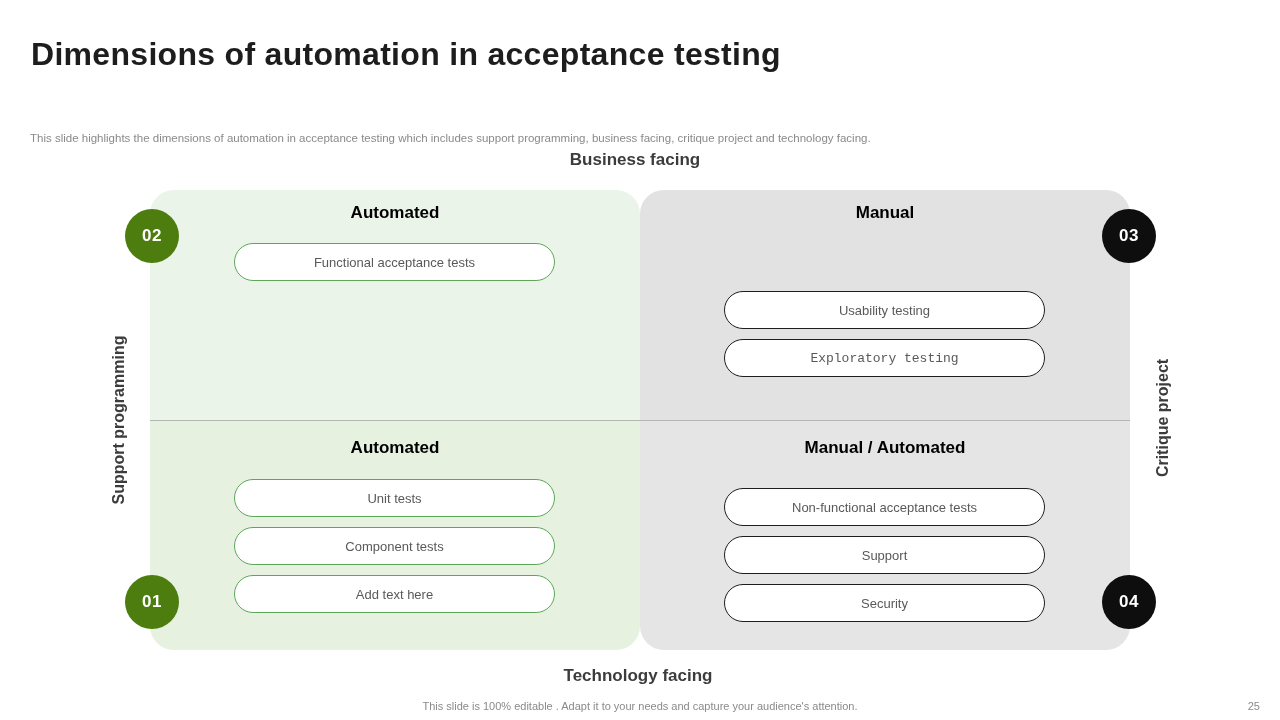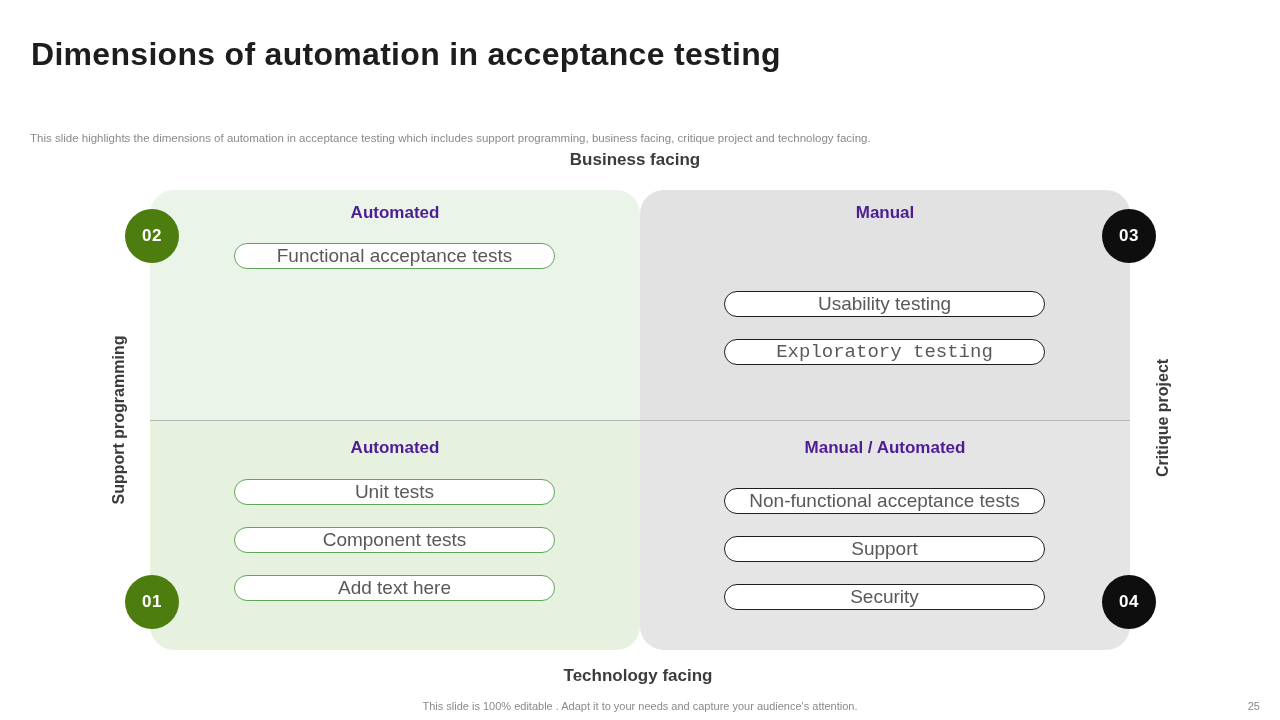--- a/index.html
+++ b/index.html
@@ -32,30 +32,30 @@
   .panel-right { left:640px; }
   .half { position:relative; width:100%; height:230px; box-sizing:border-box; }
   .half-bottom { border-top:1px solid #b5b5b5; }
   .q-tl { background:#ebf4e9; }
   .q-bl { background:#e6f1e0; }
   .q-tr { background:#e2e2e2; }
   .q-br { background:#e5e5e5; }
 
   .q-header {
     position:absolute; left:0; width:100%; text-align:center;
-    font-weight:700; font-size:17px; color:#4c1d95;
+    font-weight:700; font-size:17px; color:#000000;
   }
   .hdr-top { top:13px; }
   .hdr-bottom { top:17px; }
 
   .pill {
-    position:absolute; left:84px; width:321px; height:26px;
+    position:absolute; left:84px; width:321px; height:38px;
     border-radius:19px; background:#ffffff; box-sizing:border-box;
     display:flex; align-items:center; justify-content:center;
-    font-size:19px; color:#595959; white-space:nowrap;
+    font-size:13px; color:#595959; white-space:nowrap;
   }
   .pill-green { border:1px solid #5fa659; }
   .pill-dark  { border:1.5px solid #1e1e1e; }
 
   .badge {
     position:absolute; width:54px; height:54px; border-radius:50%;
     display:flex; align-items:center; justify-content:center;
     color:#ffffff; font-weight:700; font-size:17px; letter-spacing:0.5px;
     z-index:5;
   }

